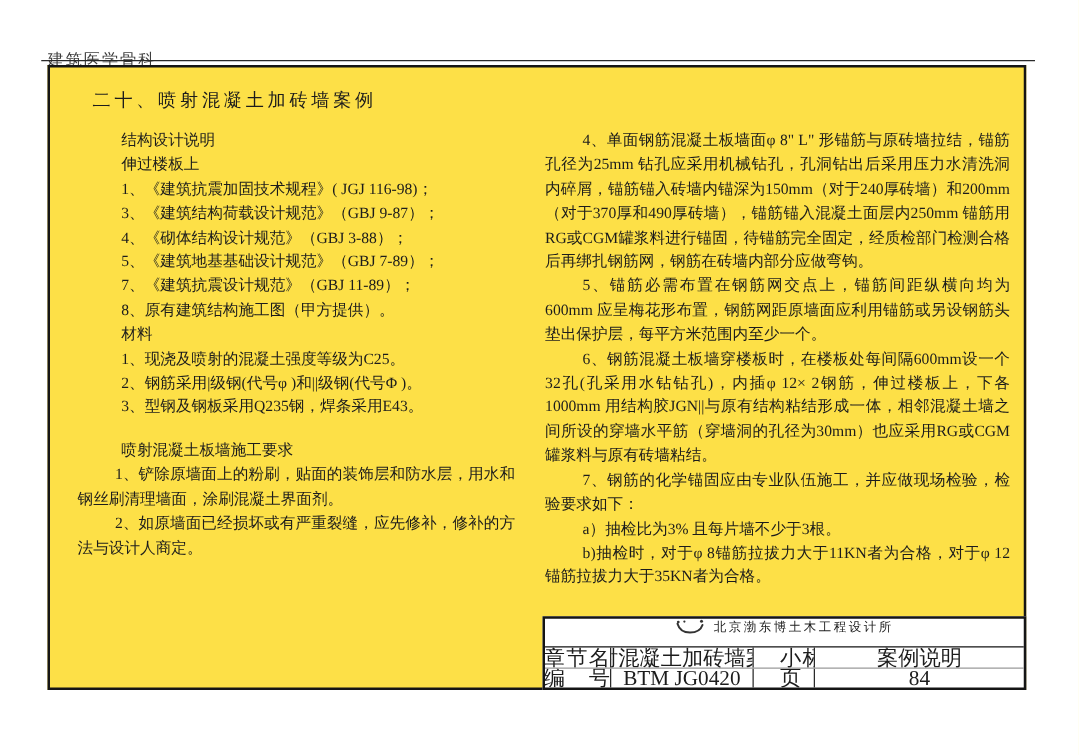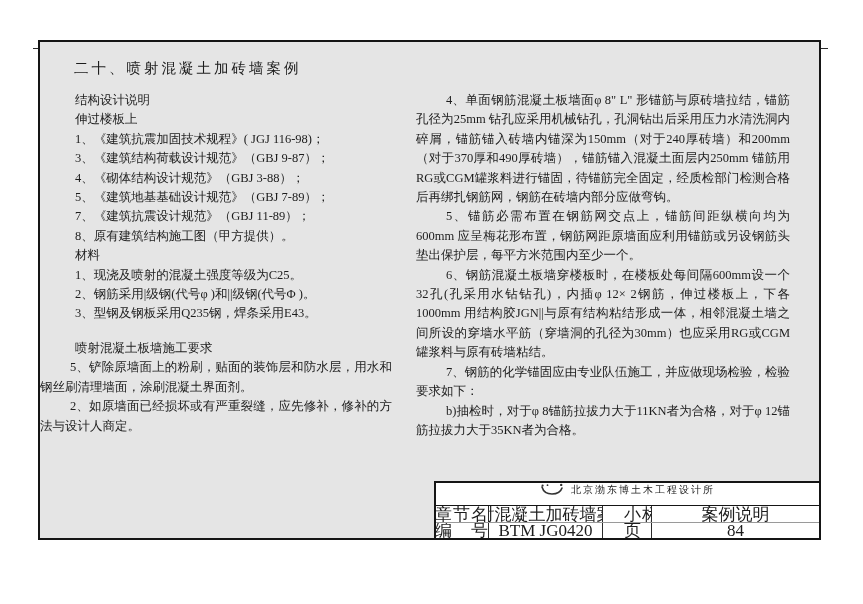--- a/index.html
+++ b/index.html
@@ -12,29 +12,29 @@
   }
   .doc-header {
     position:absolute; left:38px; top:39px;
     font-size:13px; color:#3d3d3d; letter-spacing:1.5px;font-family:Liberation Mono, monospace;
   }
   .header-rule {
     position:absolute; left:33px; top:48px; width:795px; height:1px;
     background:#2a2a2a;
   }
   .main-box {
-    position:absolute; left:38px; top:40px; width:783px; height:500px;
-    border:2px solid #151515; background:#e5e5e5;
+    position:absolute; left:38px; top:52px; width:783px; height:500px;
+    border:2px solid #151515; background:#fde047;
   }
   .title {
     margin:17px 0 0 34px;
     font-size:14.5px; font-weight:normal; letter-spacing:3px;
   }
   .columns {
-    display:flex; margin-top:13px; padding-right:11px;
+    display:flex; margin-top:13px; padding-left:22px; padding-right:11px;
   }
   .col { font-size:12.5px; line-height:19.4px; text-align:justify; }
   .col-left  { width:352px; margin-right:24px; }
   .col-right { width:374px; }
   .hd, .li { padding-left:35px; text-align:left; }
   .para { text-indent:30px; }
   .gap-before { margin-top:15px; }
   
   .sheet-table {
     position:absolute; right:-2px; bottom:-2px; width:387px;
@@ -76,29 +76,30 @@
       <p class="li">3、《建筑结构荷载设计规范》（GBJ 9-87）；</p>
       <p class="li">4、《砌体结构设计规范》（GBJ 3-88）；</p>
       <p class="li">5、《建筑地基基础设计规范》（GBJ 7-89）；</p>
       <p class="li">7、《建筑抗震设计规范》（GBJ 11-89）；</p>
       <p class="li">8、原有建筑结构施工图（甲方提供）。</p>
       <p class="hd">材料</p>
       <p class="li">1、现浇及喷射的混凝土强度等级为C25。</p>
       <p class="li">2、钢筋采用|级钢(代号φ )和||级钢(代号Φ )。</p>
       <p class="li">3、型钢及钢板采用Q235钢，焊条采用E43。</p>
       <p class="hd gap-before">喷射混凝土板墙施工要求</p>
-      <p class="para">5、铲除原墙面上的粉刷，贴面的装饰层和防水层，用水和钢丝刷清理墙面，涂刷混凝土界面剂。</p>
+      <p class="para">1、铲除原墙面上的粉刷，贴面的装饰层和防水层，用水和钢丝刷清理墙面，涂刷混凝土界面剂。</p>
       <p class="para">2、如原墙面已经损坏或有严重裂缝，应先修补，修补的方法与设计人商定。</p>
     </div>
 
     <div class="col col-right">
       <p class="para">4、单面钢筋混凝土板墙面φ 8" L" 形锚筋与原砖墙拉结，锚筋孔径为25mm 钻孔应采用机械钻孔，孔洞钻出后采用压力水清洗洞内碎屑，锚筋锚入砖墙内锚深为150mm（对于240厚砖墙）和200mm（对于370厚和490厚砖墙），锚筋锚入混凝土面层内250mm 锚筋用RG或CGM罐浆料进行锚固，待锚筋完全固定，经质检部门检测合格后再绑扎钢筋网，钢筋在砖墙内部分应做弯钩。</p>
       <p class="para">5、锚筋必需布置在钢筋网交点上，锚筋间距纵横向均为600mm 应呈梅花形布置，钢筋网距原墙面应利用锚筋或另设钢筋头垫出保护层，每平方米范围内至少一个。</p>
       <p class="para">6、钢筋混凝土板墙穿楼板时，在楼板处每间隔600mm设一个32孔(孔采用水钻钻孔)，内插φ 12× 2钢筋，伸过楼板上，下各1000mm 用结构胶JGN||与原有结构粘结形成一体，相邻混凝土墙之间所设的穿墙水平筋（穿墙洞的孔径为30mm）也应采用RG或CGM罐浆料与原有砖墙粘结。</p>
       <p class="para">7、钢筋的化学锚固应由专业队伍施工，并应做现场检验，检验要求如下：</p>
+      <p class="para">a）抽检比为3% 且每片墙不少于3根。</p>
       <p class="para">b)抽检时，对于φ 8锚筋拉拔力大于11KN者为合格，对于φ 12锚筋拉拔力大于35KN者为合格。</p>
     </div>
 
   </div>
 
   <div class="sheet-table">
     <div class="t-head">
       <span class="logo">
         <svg width="24" height="13" viewBox="0 0 24 13" aria-hidden="true">
           <path d="M2 4 Q4 11 12 11 Q20 11 22 5" stroke="#333" fill="none" stroke-width="1.6" stroke-linecap="round"></path>

